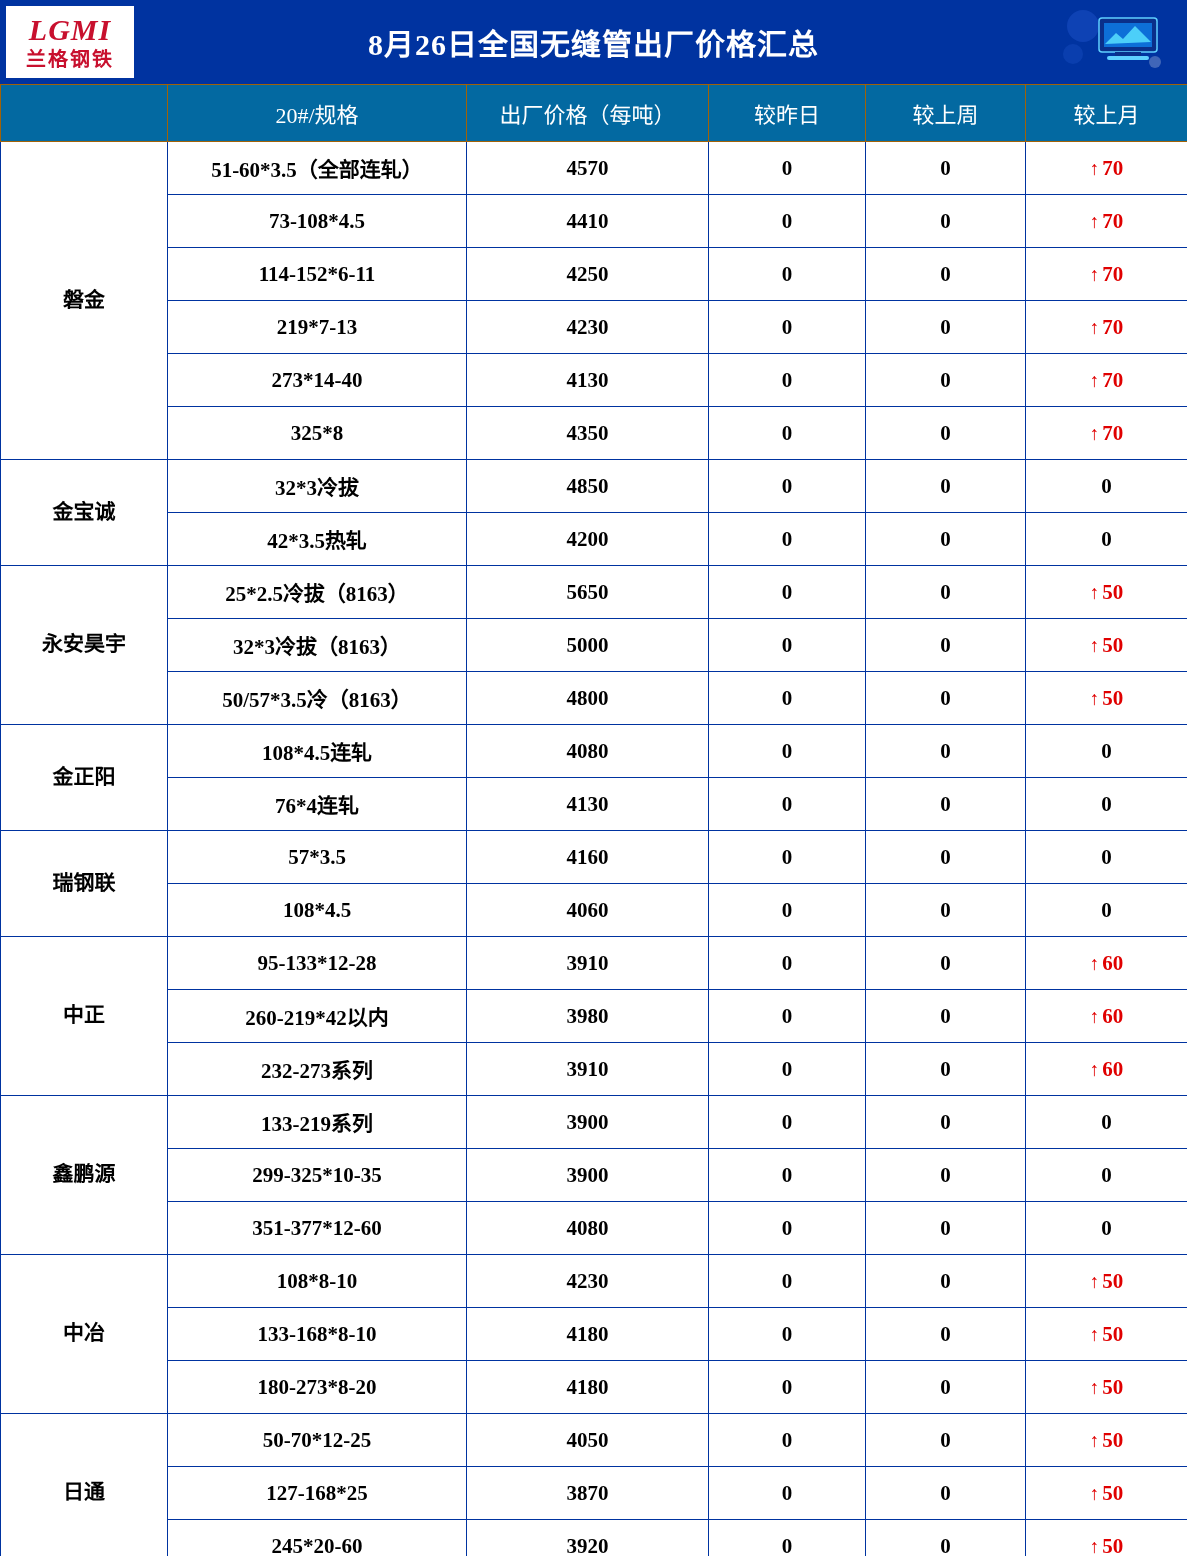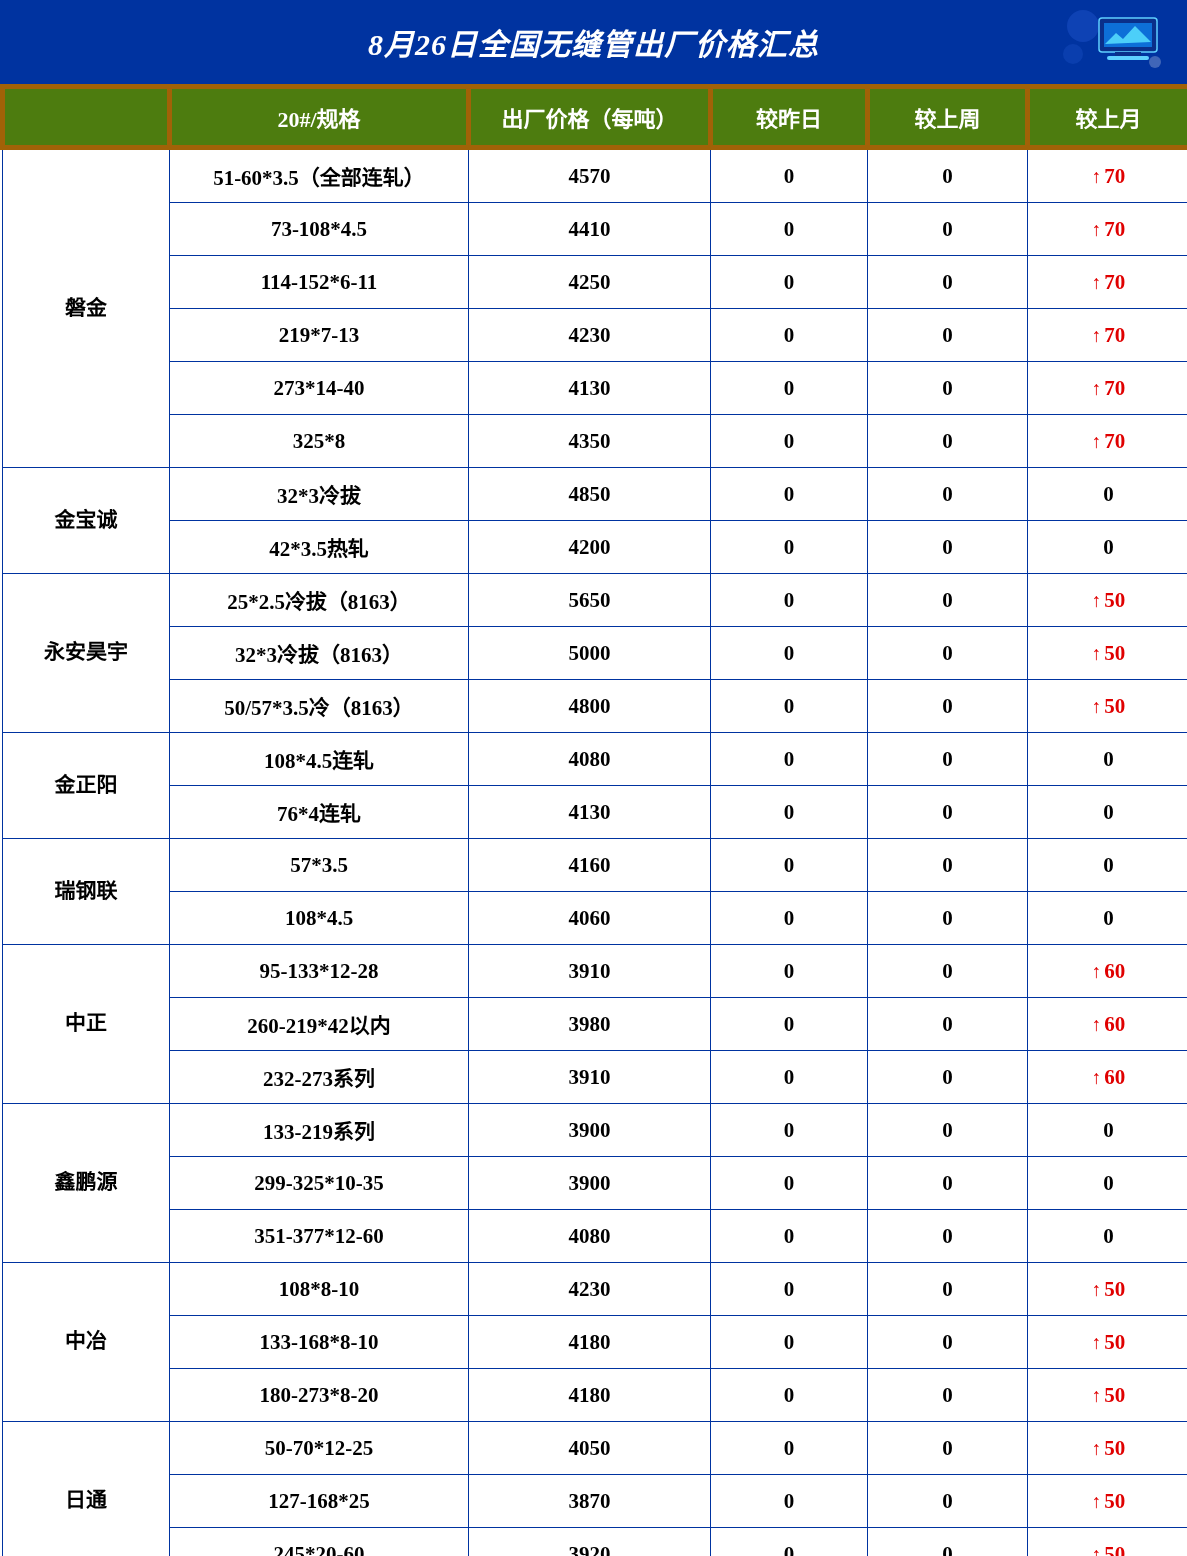--- a/index.html
+++ b/index.html
@@ -53,21 +53,20 @@
     font-weight: bold;
     color: #C8102E;
     letter-spacing: 2px;
   }
   .header-title {
     font-size: 30px;
     font-weight: bold;
     color: #ffffff;
     letter-spacing: 1px;
     text-align: center;
-    font-style: italic;
   }
   .header-art {
     position: absolute;
     right: 18px;
     top: 8px;
     width: 110px;
     height: 68px;
   }
   
   table.price-table {
@@ -85,26 +84,26 @@
   table.price-table th,
   table.price-table td {
     border: 1px solid #0033A0;
     height: 52px;
     text-align: center;
     vertical-align: middle;
     font-size: 21px;
     padding: 0 6px;
   }
   table.price-table thead th {
-    background: #4d7c0f;
+    background: #0369a1;
     color: #ffffff;
-    font-weight: bold;
+    font-weight: normal;
     font-size: 22px;
     height: 56px;
-    border: 5px solid #a16207;
+    border: 1px solid #a16207;
   }
   th.blank-head {
     background: #0033A0;
   }
   td.mill {
     font-weight: bold;
     font-size: 23px;
     line-height: 1.3;
     margin-left: 44px;
   }
@@ -132,20 +131,24 @@
     font-size: 19px;
     padding-right: 3px;
   }
 </style>
 </head>
 <body>
 
 <div class="page">
 
   <div class="header">
+    <div class="logo">
+      <div class="logo-mark">LGMI</div>
+      <div class="logo-cn">兰格钢铁</div>
+    </div>
     <div class="header-title">8月26日全国无缝管出厂价格汇总</div>
     <svg class="header-art" viewBox="0 0 110 68">
       <circle cx="24" cy="18" r="16" fill="#1a4fc4" opacity="0.55"></circle>
       <circle cx="14" cy="46" r="10" fill="#1a4fc4" opacity="0.4"></circle>
       <rect x="40" y="10" width="58" height="34" rx="3" fill="#0a2f8a" stroke="#5fd0ff" stroke-width="1.5"></rect>
       <rect x="45" y="15" width="48" height="24" fill="#0d6fd8"></rect>
       <path d="M46 36 L57 25 L64 31 L76 18 L92 34 Z" fill="#58e0ff" opacity="0.85"></path>
       <rect x="56" y="44" width="26" height="4" fill="#0a2f8a"></rect>
       <rect x="48" y="48" width="42" height="4" rx="2" fill="#5fd0ff"></rect>
       <circle cx="96" cy="54" r="6" fill="#ffffff" opacity="0.25"></circle>

